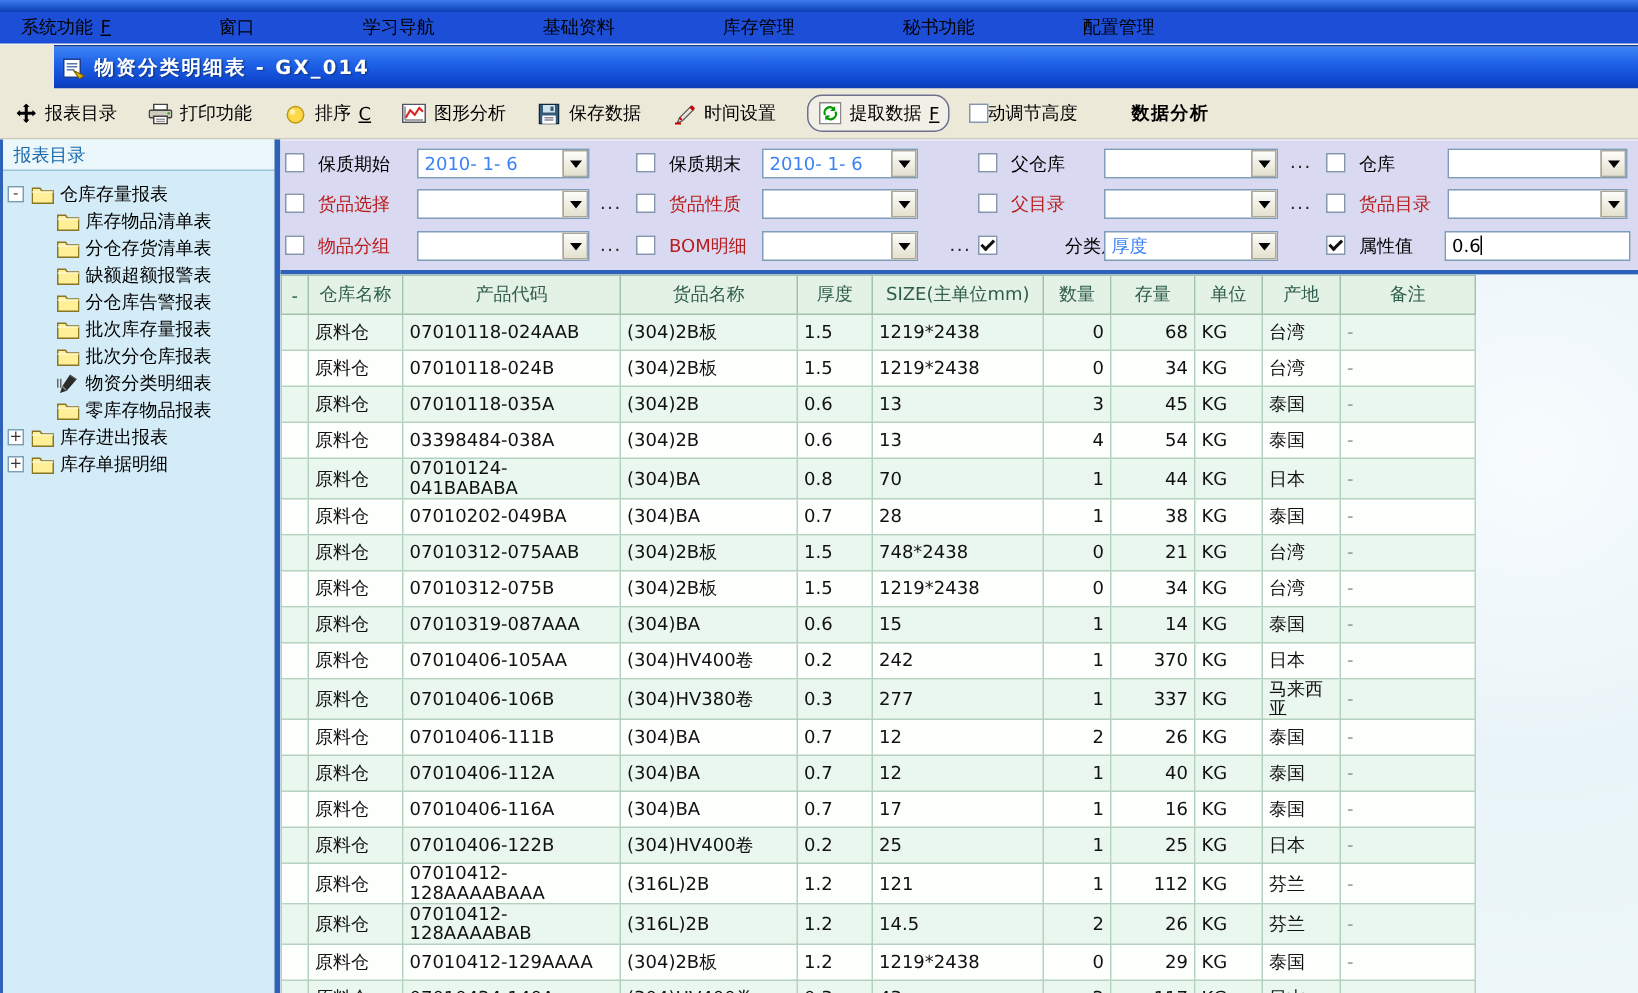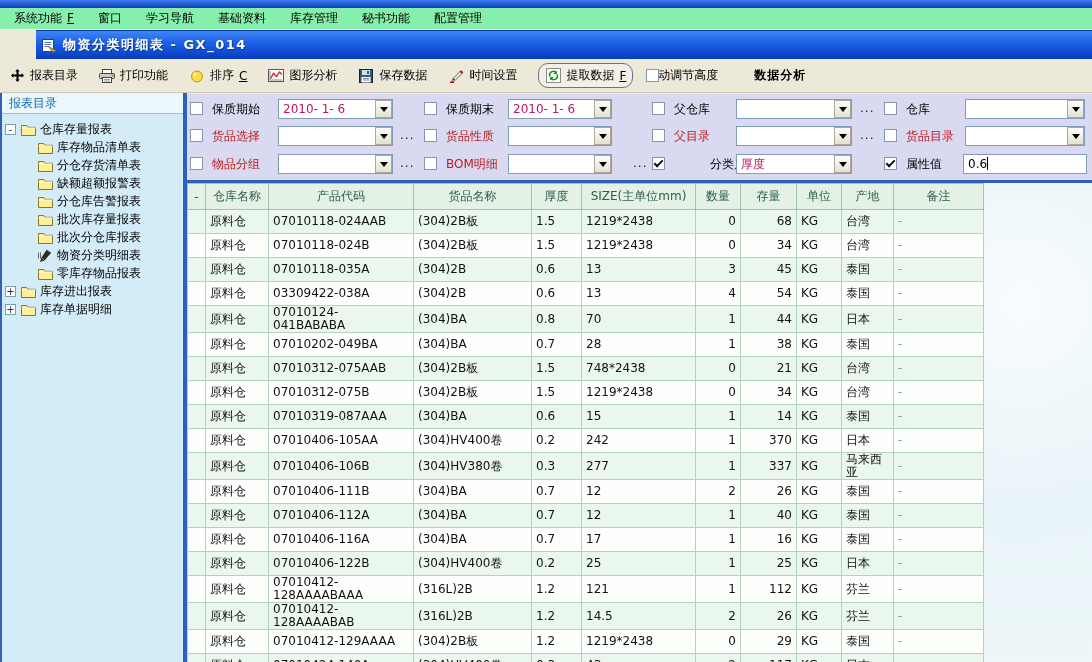--- a/index.html
+++ b/index.html
@@ -1,21 +1,21 @@
 <!DOCTYPE html>
 <html><head>
 <meta charset="utf-8">
 <style>
   html,body{margin:0;padding:0;}
   body{font-family:"DejaVu Sans","Liberation Sans",sans-serif;background:#888;}
   .screen{position:relative;width:1092px;height:662px;overflow:hidden;background:#ece9d8;}
 
   
   .top-strip{height:8px;background:linear-gradient(#3f7bf0,#0a3fb4);}
-  .menubar{height:21px;background:#86efac;display:flex;align-items:center;padding-left:2px;border-bottom:1px solid #f6f4ea;}
+  .menubar{height:21px;background:#1d4ed8;display:flex;align-items:center;padding-left:2px;border-bottom:1px solid #f6f4ea;gap:48px;}
   .menu-item{font-size:12px;color:#000;padding:2px 12px;cursor:default;white-space:nowrap;}
   .menu-item .hotkey{text-decoration:underline;margin-left:5px;}
 
   .child-titlebar{height:28px;background:linear-gradient(180deg,#3f86f6 0%,#1f62e8 40%,#0c45cc 85%,#0a3cb4 100%);display:flex;align-items:center;padding-left:5px;gap:6px;border-top:1px solid #0a3a9e;margin-left:36px;}
   .title-text{color:#fff;font-weight:bold;font-size:13px;letter-spacing:1.5px;text-shadow:1px 1px 1px #103a8c;}
 
   .toolbar{height:33px;background:#ece9d8;display:flex;align-items:center;padding:0 9px;border-bottom:1px solid #cdc9b6;}
   .tbtn{display:flex;align-items:center;gap:5px;font-size:12px;color:#000;margin-right:21px;white-space:nowrap;}
   .tbtn.boxed{border:1px solid #6f6f8f;padding:3px 6px;margin-right:13px;background:#f2f0e6;}
   .tbtn.bold{font-weight:normal;border-radius:10px;}
@@ -38,21 +38,21 @@
   .divider{width:4px;flex:none;background:#2e62b8;}
 
   
   .main{flex:1;display:flex;flex-direction:column;background:#eef8fb;min-width:0;}
   .filter-panel{position:relative;height:86px;flex:none;background:#d9daf2;border-top:1px solid #e8e8f8;}
   .f-cb{position:absolute;width:13px;height:13px;box-sizing:border-box;background:#fff;border:1px solid #8696ae;display:flex;align-items:flex-start;}
   .f-cb .chk{width:7px;height:3px;border-left:2px solid #111;border-bottom:2px solid #111;transform:rotate(-45deg);margin:2px 0 0 1px;}
   .f-label{position:absolute;font-size:12px;color:#000;white-space:nowrap;}
   .f-label.red{color:#b91c1c;}
   .dd{position:absolute;height:20px;box-sizing:border-box;background:#fff;border:1px solid #7f9db9;display:flex;}
-  .dd .val{flex:1;font-size:12px;color:#be185d;padding-left:4px;line-height:18px;white-space:nowrap;overflow:hidden;}
+  .dd .val{flex:1;font-size:12px;color:#3b82f6;padding-left:4px;line-height:18px;white-space:nowrap;overflow:hidden;}
   .dd .btn{width:17px;height:100%;box-sizing:border-box;background:linear-gradient(#fdfdfb,#e4e1ce);border:1px solid #fff;border-left:1px solid #aca899;outline:1px solid #aca899;outline-offset:-1px;display:flex;align-items:center;justify-content:center;}
   .dd .btn .arr{width:0;height:0;border:4px solid transparent;border-top:5px solid #000;margin-top:5px;}
   .f-input{position:absolute;height:20px;box-sizing:border-box;background:#fff;border:1px solid #7f9db9;font-size:12px;line-height:18px;padding-left:4px;}
   .caret{display:inline-block;width:1px;height:13px;background:#000;vertical-align:-2px;}
   .dots{position:absolute;font-size:12px;color:#222;letter-spacing:1px;}
 
   .blue-rule{height:3px;flex:none;background:#2e62b8;}
 
   .table-zone{flex:1;display:flex;overflow:hidden;}
   table{border-collapse:collapse;table-layout:fixed;flex:none;align-self:flex-start;background:#fdfffd;}
@@ -455,21 +455,21 @@
                 <td>13</td>
                 <td class="num">3</td>
                 <td class="num">45</td>
                 <td>KG</td>
                 <td>泰国</td>
                 <td class="remark">-</td>
               </tr>
               <tr>
                 <td></td>
                 <td>原料仓</td>
-                <td>03309422-038A</td>
+                <td>03398484-038A</td>
                 <td>(304)2B</td>
                 <td>0.6</td>
                 <td>13</td>
                 <td class="num">4</td>
                 <td class="num">54</td>
                 <td>KG</td>
                 <td>泰国</td>
                 <td class="remark">-</td>
               </tr>
               <tr class="alt">

